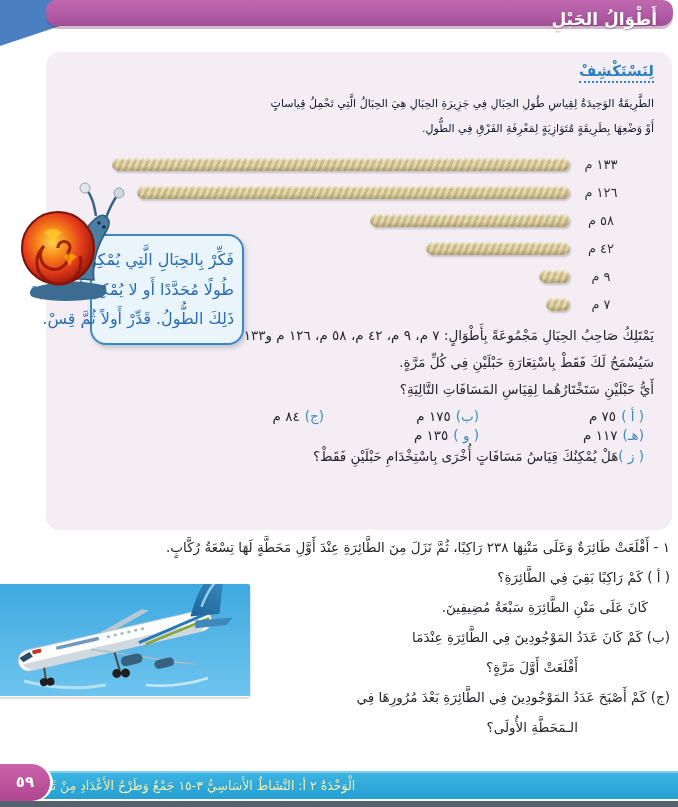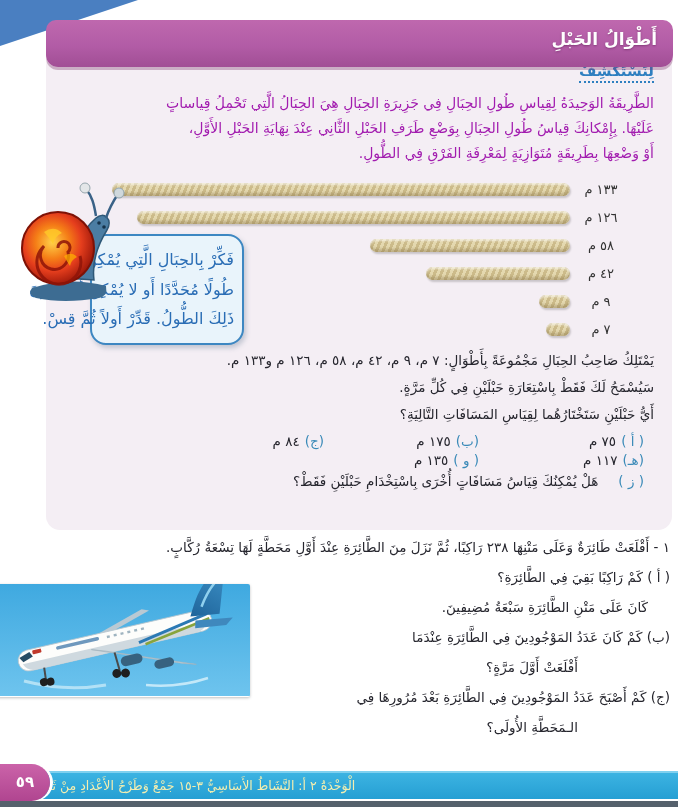--- a/index.html
+++ b/index.html
@@ -14,21 +14,21 @@
   }
   
   .corner-tri {
     position:absolute; top:0; left:0; width:0; height:0;
     border-top:46px solid #4a7fc1;
     border-right:138px solid transparent;
     z-index:1;
   }
   
   .header-bar {
-    position:absolute; top:20px; left:46px; right:5px; height:47px;
+    position:absolute; top:0; left:46px; right:5px; height:26px;
     background:linear-gradient(180deg,#bf68ae 0%,#b25ca6 55%,#a14e95 100%);
     border-radius:10px 10px 12px 12px;
     box-shadow:0 3px 0 rgba(125,55,110,.35);
     z-index:2;
   }
   .header-bar .title {
     display:block; line-height:38px; padding-right:16px;
     color:#ffffff; font-weight:bold; font-size:17px;
     text-shadow:0 1px 2px rgba(90,30,80,.5);
     text-align:right;
@@ -37,21 +37,21 @@
   .panel {
     position:absolute; top:52px; left:46px; right:6px; height:478px;
     background:#f4eef4; border-radius:14px;
     padding:9px 18px 0 14px;
     z-index:1;
   }
   .explore-heading {
     display:inline-block; color:#2e7fc0; font-weight:bold; font-size:15px;
     border-bottom:2px dotted #2e7fc0; padding-bottom:1px; margin-bottom:8px;
   }
-  .para-line { font-size:14px; line-height:25px; white-space:nowrap; color:#a21caf; }
+  .para-line { font-size:11px; line-height:25px; white-space:nowrap; color:#0f172a; }
   
   .ropes { margin-top:9px; padding-right:30px; position:relative; }
   .rope-row { display:flex; align-items:center; height:28px; gap:8px; }
   .rope-label { flex:none; width:46px; font-size:13px; color:#333; text-align:center; }
   .rope-bar {
     height:13px; border-radius:7px;
     background:repeating-linear-gradient(112deg,#e4d8af 0 3px,#ccbb8a 3px 6px);
     box-shadow:inset 0 -3px 3px rgba(120,100,55,.35), inset 0 2px 2px rgba(255,255,255,.55), 1px 2px 2px rgba(0,0,0,.18);
   }
   
@@ -67,21 +67,21 @@
   .problem-block { margin-top:4px; }
   
   .options-grid {
     display:grid; grid-template-columns:165px 155px 1fr;
     margin-top:5px; padding-right:10px; row-gap:3px;
     font-size:13.5px;
   }
   .opt-letter { color:#3a8ab8; }
   .opt-value { color:#26262e; margin-right:5px; }
   .option-z { margin-top:5px; padding-right:10px; font-size:13.5px; white-space:nowrap; }
-  .option-z .opt-text { margin-right:20px; }
+  .option-z .opt-text { margin-right:0; }
   
   .question1 { position:absolute; top:533px; right:8px; left:6px; font-size:13.5px; z-index:1; }
   .q-intro { white-space:nowrap; line-height:28px; }
   .q-row { display:flex; justify-content:space-between; align-items:flex-start; margin-top:1px; }
   .subqs { flex:none; width:412px; margin-left:4px; }
   .subq-line { line-height:30px; white-space:nowrap; }
   .subq-indent1 { padding-right:22px; }
   .subq-indent2 { padding-right:92px; }
   .plane-box {
     flex:none; width:254px; height:113px; margin-top:22px; margin-right:4px;
@@ -115,21 +115,20 @@
 
 <div class="header-bar">
   <span class="title">أَطْوَالُ الحَبْلِ</span>
 </div>
 
 <div class="panel">
   <div>
     <span class="explore-heading">لِنَسْتَكْشِفْ</span>
   </div>
   <div class="para-line">الطَّرِيقَةُ الوَحِيدَةُ لِقِياسِ طُولِ الحِبَالِ فِي جَزِيرَةِ الحِبَالِ هِيَ الحِبَالُ الَّتِي تَحْمِلُ قِياساتٍ</div>
-  <div class="para-line">عَلَيْهَا. بِإِمْكانِكَ قِياسُ طُولِ الحِبَالِ بِوَضْعِ طَرَفِ الحَبْلِ الثَّانِي عِنْدَ نِهَايَةِ الحَبْلِ الأَوَّلِ،</div>
   <div class="para-line">أَوْ وَضْعِهَا بِطَرِيقَةٍ مُتَوَازِيَةٍ لِمَعْرِفَةِ الفَرْقِ فِي الطُّولِ.</div>
 
   <div class="ropes">
     <div class="rope-row">
       <span class="rope-label">١٣٣ م</span>
       <div class="rope-bar" style="width: 458px;"></div>
     </div>
     <div class="rope-row">
       <span class="rope-label">١٢٦ م</span>
       <div class="rope-bar" style="width: 433px;"></div>

